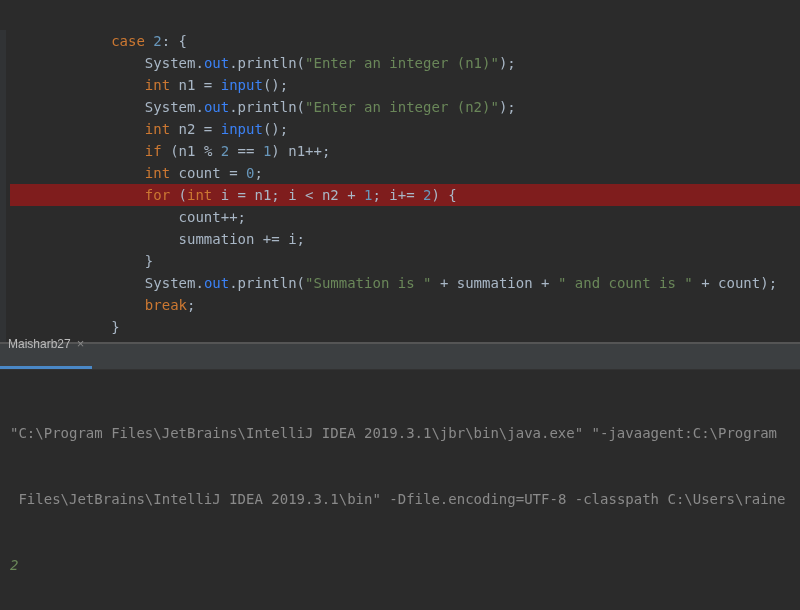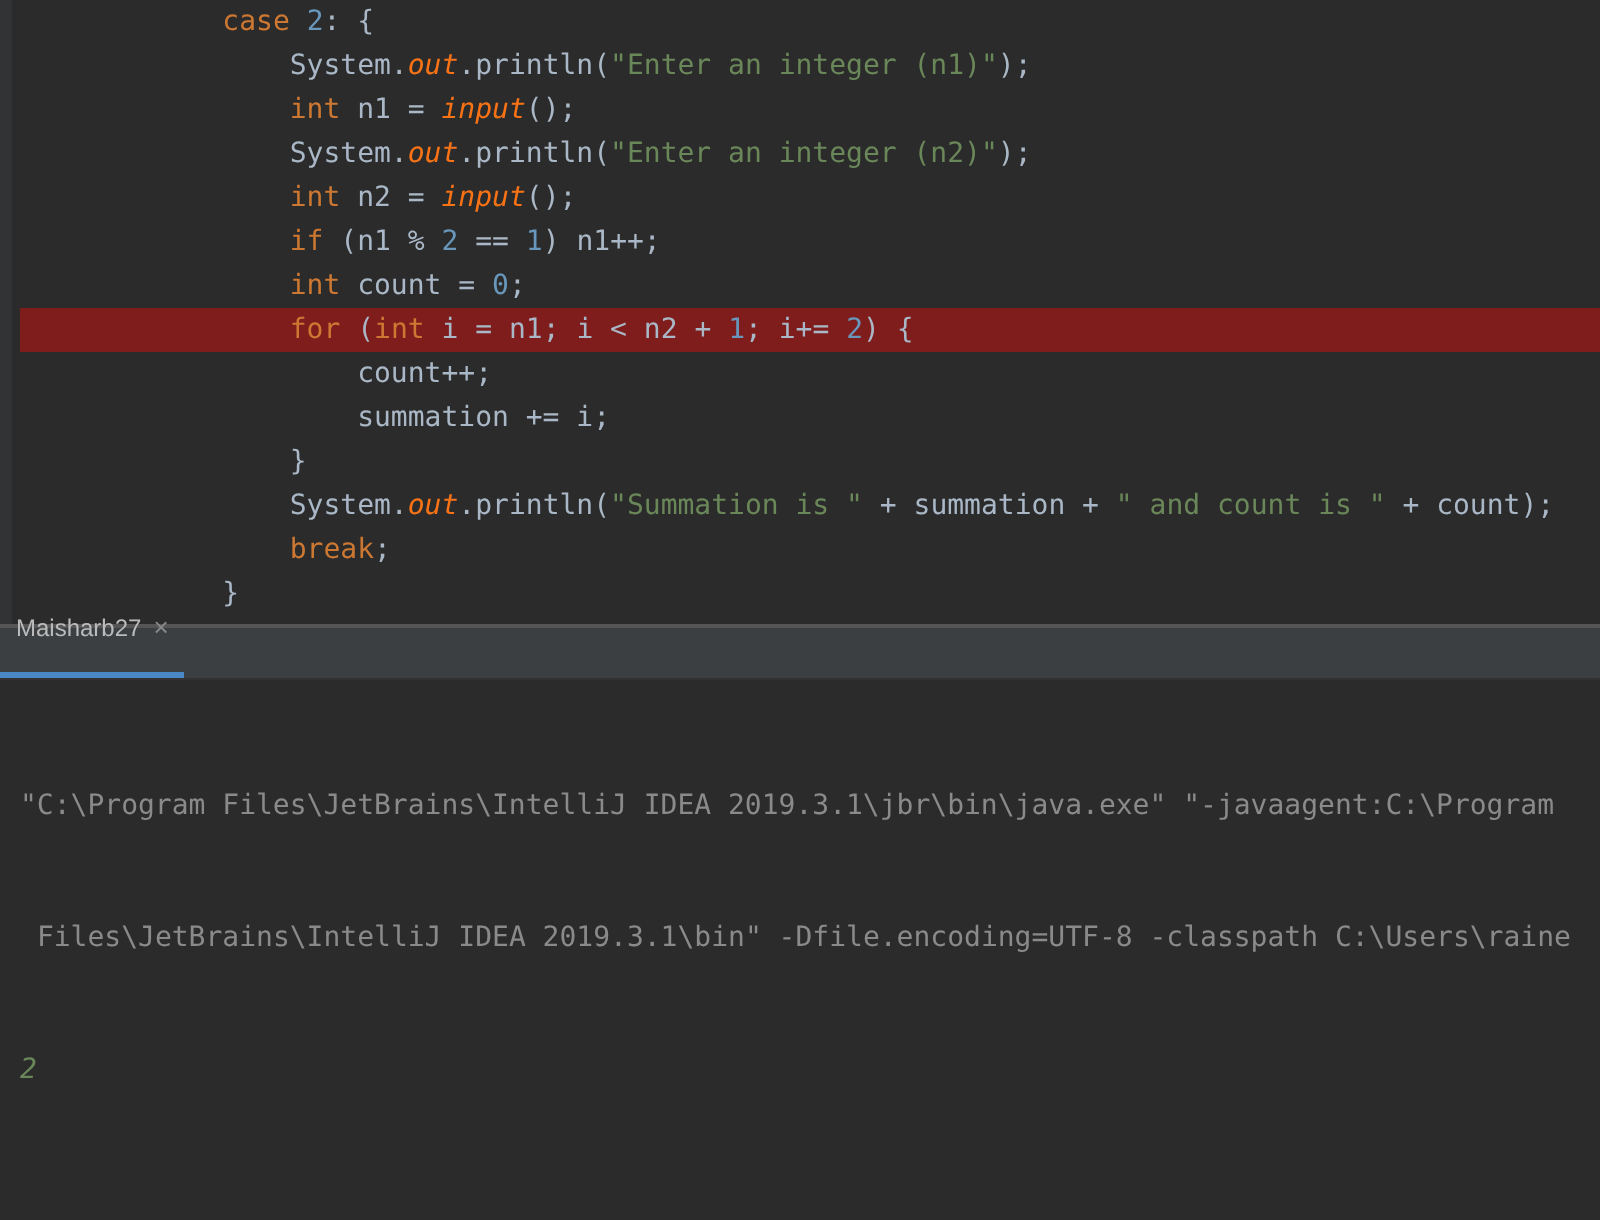--- a/index.html
+++ b/index.html
@@ -10,41 +10,42 @@
       font-family: 'Consolas', 'Monaco', monospace;
       font-size: 14px;
       color: #a9b7c6;
       overflow: hidden;
     }
     .editor {
       height: 312px;
       overflow: hidden;
       position: relative;
       line-height: 22px;
+      margin-top: 30px;
     }
     .gutter {
       position: absolute;
       left: 0; top: 0; bottom: 0;
       width: 6px;
       background: #313335;
     }
     .code-content {
       padding-left: 10px;
     }
     .line {
       white-space: pre;
       height: 22px;
     }
     .line.highlight {
       background: #7f1d1d;
     }
     .kw { color: #cc7832; }
     .num { color: #6897bb; }
     .str { color: #6a8759; }
-    .field { color: #f97316; font-style: italic; }
+    .field { color: #3b82f6; }
     .underline { text-decoration-color: #707070; }
     
     .separator {
       height: 2px;
       background: #555;
     }
     .tab-bar {
       background: #3c3f41;
       height: 26px;
       display: flex;

